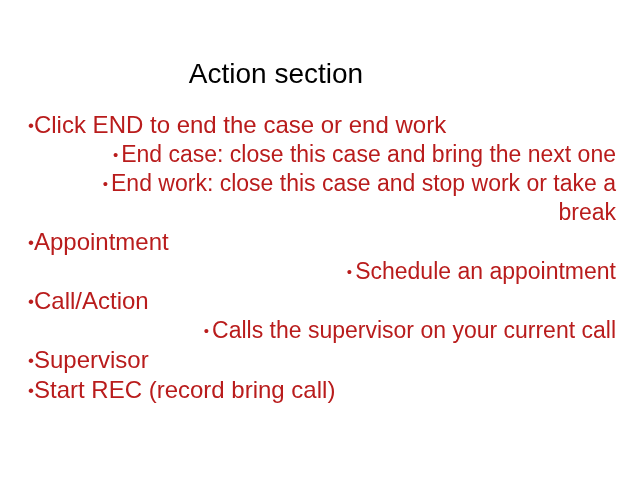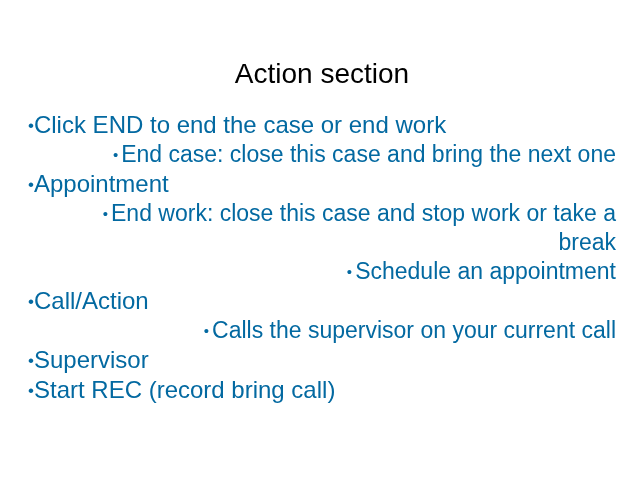--- a/index.html
+++ b/index.html
@@ -25,31 +25,30 @@
     left: 0;
     top: 38px;
     width: 552px;
     text-align: center;
     font-size: 28px;
     line-height: 34px;
     font-weight: normal;
     color: #000000;
     letter-spacing: 0px;
     white-space: nowrap;
-    padding-left: 46px;
   }
   .body-list {
     position: absolute;
     left: 28px;
     top: 110px;
     width: 588px;
   }
   .bullet-line {
     display: block;
-    color: #0369a1;
+    color: #b91c1c;
     font-weight: normal;
   }
   
   .lvl1 {
     font-size: 24px;
     line-height: 29px;
     padding-left: 10px;
     text-indent: -10px;
     margin: 0;
   }
@@ -81,23 +80,23 @@
 <div class="slide">
 
   <h1 class="slide-title">Action section</h1>
 
   <div class="body-list">
 
     <div class="bullet-line lvl1"><span class="dot">•</span><span>Click END to end the case or end work</span></div>
 
     <div class="bullet-line lvl2"><span class="dot">•</span><span class="gap"></span><span>End case: close this case and bring the next one</span></div>
 
+    <div class="bullet-line lvl2"><span class="dot">•</span><span class="gap"></span><span>End work: close this case and stop work or take a break</span></div>
+
     <div class="bullet-line lvl1"><span class="dot">•</span><span>Appointment</span></div>
-
-    <div class="bullet-line lvl2"><span class="dot">•</span><span class="gap"></span><span>End work: close this case and stop work or take a break</span></div>
 
     <div class="bullet-line lvl2"><span class="dot">•</span><span class="gap"></span><span>Schedule an appointment</span></div>
 
     <div class="bullet-line lvl1"><span class="dot">•</span><span>Call/Action</span></div>
 
     <div class="bullet-line lvl2"><span class="dot">•</span><span class="gap"></span><span>Calls the supervisor on your current call</span></div>
 
     <div class="bullet-line lvl1"><span class="dot">•</span><span>Supervisor</span></div>
 
     <div class="bullet-line lvl1"><span class="dot">•</span><span>Start REC (record bring call)</span></div>

